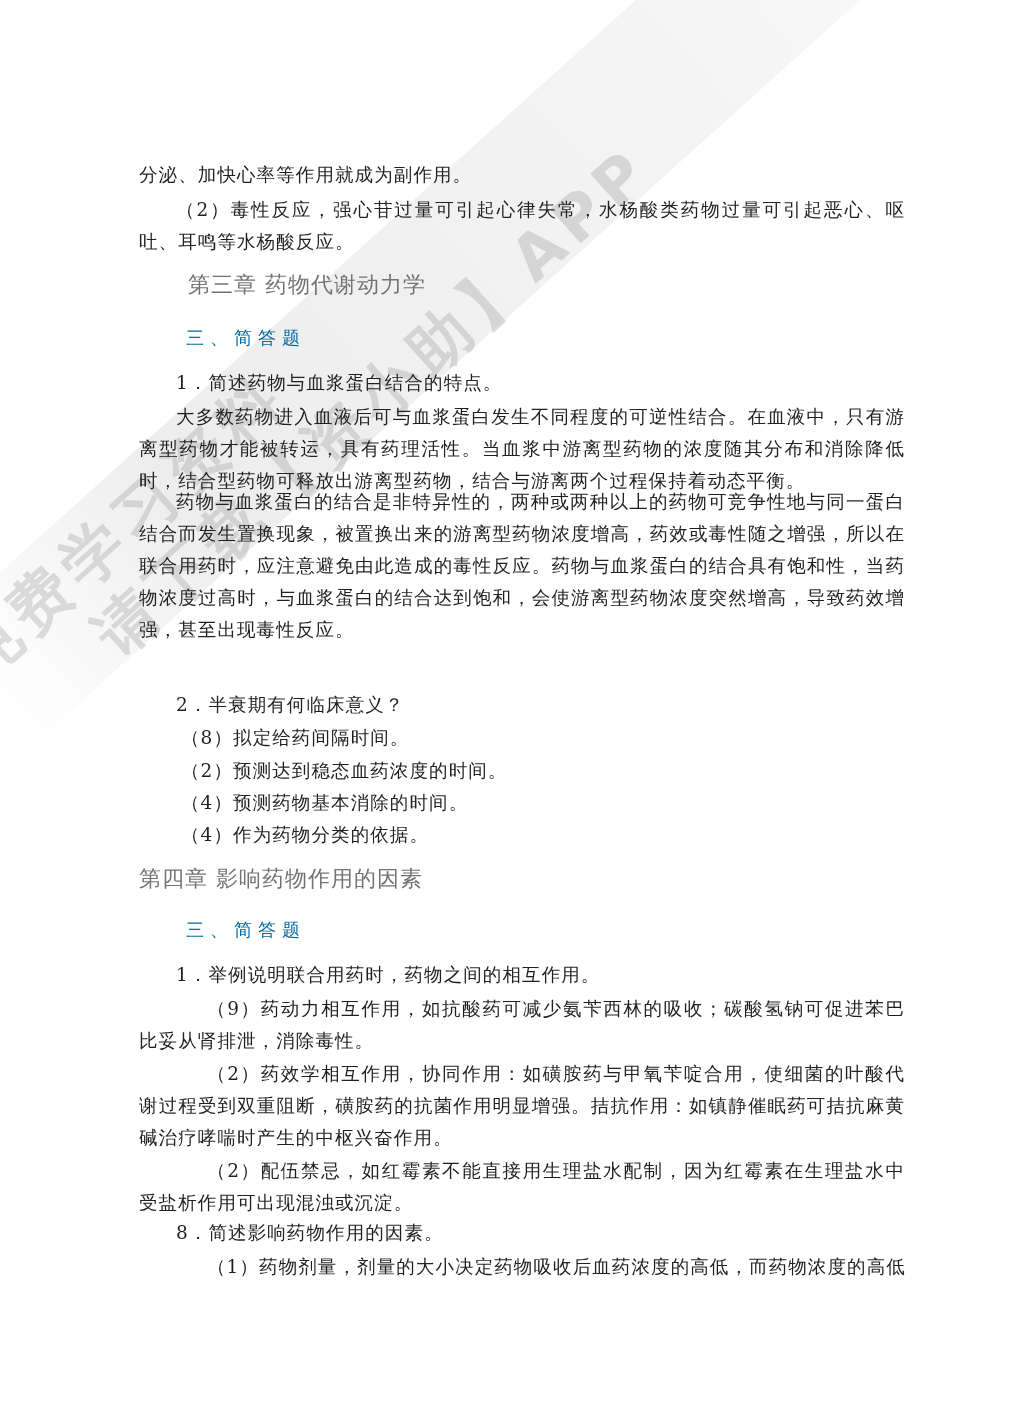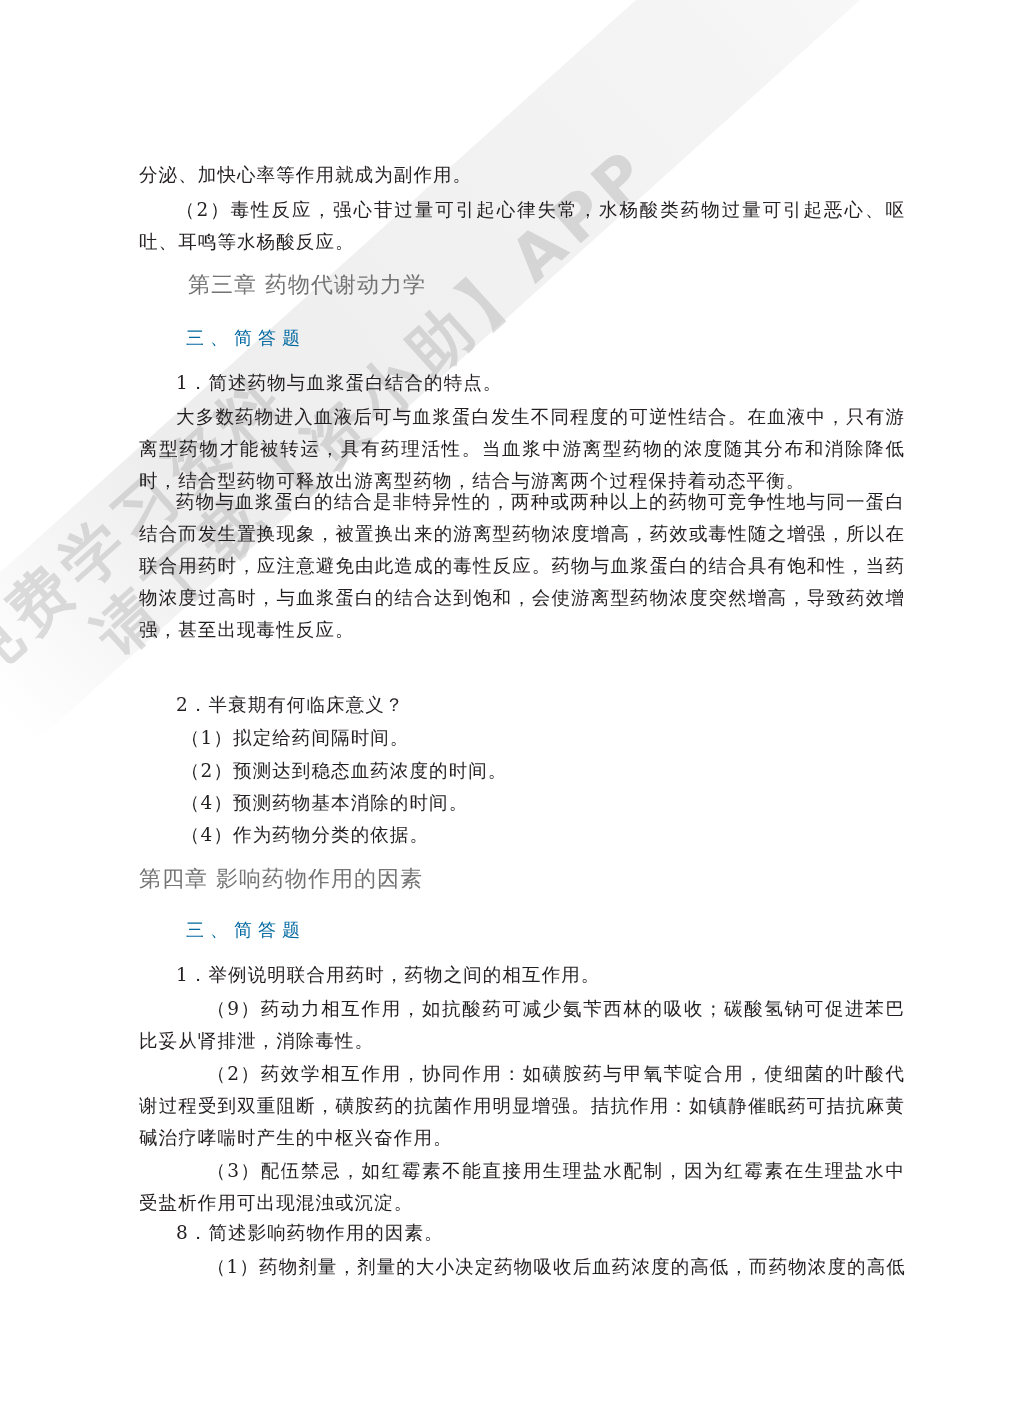--- a/index.html
+++ b/index.html
@@ -54,29 +54,29 @@
   <div class="p indent" style="top:194px;">（2）毒性反应，强心苷过量可引起心律失常，水杨酸类药物过量可引起恶心、呕吐、耳鸣等水杨酸反应。</div>
 
   <div class="chapter" style="left:188px; top:270px;">第三章  药物代谢动力学</div>
   <div class="section" style="top:326px;">三、简答题</div>
 
   <div class="q" style="left:176px; top:370px;">1．简述药物与血浆蛋白结合的特点。</div>
   <div class="p indent" style="top:401px;">大多数药物进入血液后可与血浆蛋白发生不同程度的可逆性结合。在血液中，只有游离型药物才能被转运，具有药理活性。当血浆中游离型药物的浓度随其分布和消除降低时，结合型药物可释放出游离型药物，结合与游离两个过程保持着动态平衡。</div>
   <div class="p indent" style="top:486px;">药物与血浆蛋白的结合是非特异性的，两种或两种以上的药物可竞争性地与同一蛋白结合而发生置换现象，被置换出来的游离型药物浓度增高，药效或毒性随之增强，所以在联合用药时，应注意避免由此造成的毒性反应。药物与血浆蛋白的结合具有饱和性，当药物浓度过高时，与血浆蛋白的结合达到饱和，会使游离型药物浓度突然增高，导致药效增强，甚至出现毒性反应。</div>
 
   <div class="q" style="left:176px; top:692px;">2．半衰期有何临床意义？</div>
-  <div class="q" style="left:181px; top:725px;">（1）拟定给药间隔时间。</div>
+  <div class="q" style="left:181px; top:725px;">（8）拟定给药间隔时间。</div>
   <div class="q" style="left:181px; top:758px;">（2）预测达到稳态血药浓度的时间。</div>
   <div class="q" style="left:181px; top:790px;">（4）预测药物基本消除的时间。</div>
   <div class="q" style="left:181px; top:822px;">（4）作为药物分类的依据。</div>
 
   <div class="chapter" style="left:139px; top:864px;">第四章  影响药物作用的因素</div>
   <div class="section" style="top:918px;">三、简答题</div>
 
   <div class="q" style="left:176px; top:962px;">1．举例说明联合用药时，药物之间的相互作用。</div>
   <div class="p indent2" style="top:993px;">（9）药动力相互作用，如抗酸药可减少氨苄西林的吸收；碳酸氢钠可促进苯巴比妥从肾排泄，消除毒性。</div>
   <div class="p indent2" style="top:1058px;">（2）药效学相互作用，协同作用：如磺胺药与甲氧苄啶合用，使细菌的叶酸代谢过程受到双重阻断，磺胺药的抗菌作用明显增强。拮抗作用：如镇静催眠药可拮抗麻黄碱治疗哮喘时产生的中枢兴奋作用。</div>
-  <div class="p indent2" style="top:1155px;">（3）配伍禁忌，如红霉素不能直接用生理盐水配制，因为红霉素在生理盐水中受盐析作用可出现混浊或沉淀。</div>
+  <div class="p indent2" style="top:1155px;">（2）配伍禁忌，如红霉素不能直接用生理盐水配制，因为红霉素在生理盐水中受盐析作用可出现混浊或沉淀。</div>
 
   <div class="q" style="left:176px; top:1220px;">8．简述影响药物作用的因素。</div>
   <div class="p indent2" style="top:1251px; white-space:nowrap;">（1）药物剂量，剂量的大小决定药物吸收后血药浓度的高低，而药物浓度的高低</div>
 
 </div>
 
 </body></html>

